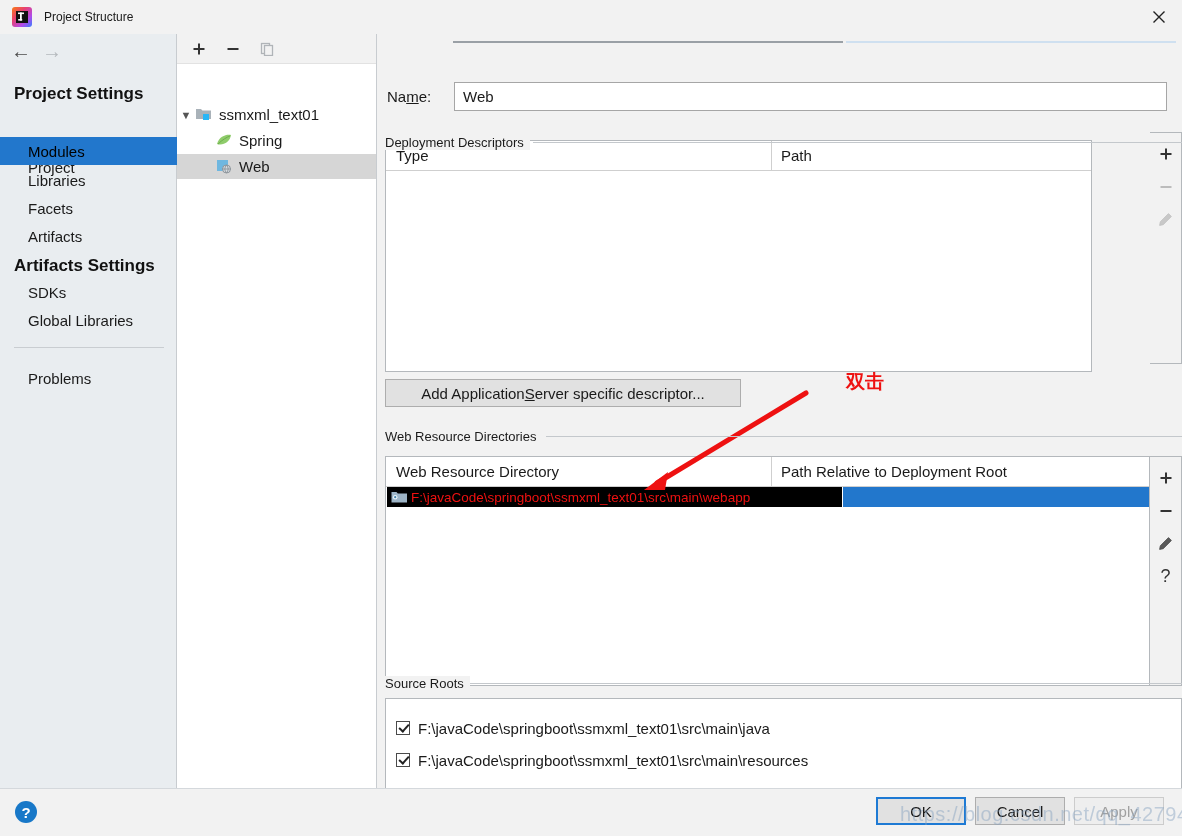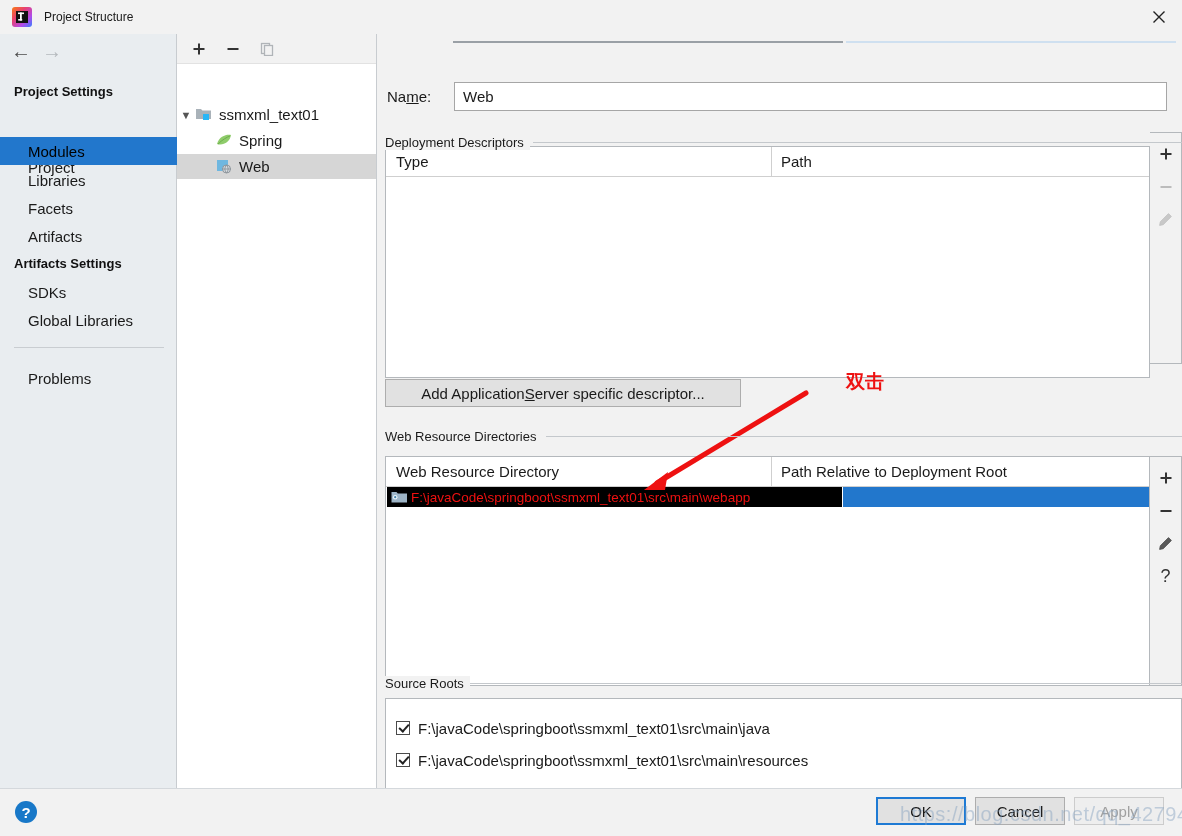--- a/index.html
+++ b/index.html
@@ -44,21 +44,21 @@
   .nav-arrows { position: absolute; left: 0; top: 0; width: 177px; height: 32px; }
   .nav-arrow {
     position: absolute; top: 6px; width: 26px; height: 22px;
     display: flex; align-items: center; justify-content: center;
     cursor: pointer; font-size: 20px; line-height: 20px;
   }
   .nav-back { left: 8px; color: #4a4a4a; }
   .nav-fwd  { left: 39px; color: #b4b8bc; }
 
   .side-group {
-    position: absolute; left: 14px; font-size: 13px; font-weight: bold;
+    position: absolute; left: 14px; font-size: 17px; font-weight: bold;
     color: #111; white-space: nowrap;
   }
   .side-item {
     position: absolute; left: 0; width: 177px; height: 28px;
     font-size: 15px; color: #1a1a1a;
     display: flex; align-items: center;
     padding-left: 28px; cursor: pointer; white-space: nowrap;
   }
   .side-item.selected { background: #2277cc; color: #000000; }
   .side-sep {
@@ -351,21 +351,21 @@
       <span class="t1"></span>
       <span class="t2"></span>
     </div>
 
     <div class="name-label"><span>Na</span><span style="text-decoration:underline;">m</span><span>e:</span></div>
     <div class="name-field">Web</div>
 
     <span class="grp-title" style="left:7px; top:101px;">Deployment Descriptors</span>
     <span class="grp-rule" style="left:155px; top:108px; width:649px;"></span>
 
-    <div class="tbl" style="left:7px; top:98px; width:765px; height:232px; margin-top:14px;">
+    <div class="tbl" style="left:7px; top:98px; width:707px; height:232px; margin-top:8px;">
       <div class="tbl-head">
         <span class="th" style="left:0;">Type</span>
         <span class="col-div" style="left:385px;"></span>
         <span class="th" style="left:385px;">Path</span>
       </div>
     </div>
 
     <div class="side-btns" style="left:772px; top:98px; width:32px; height:232px;">
       <div class="sb-btn" style="top:4px;">
         <svg width="14" height="14" viewBox="0 0 14 14">

